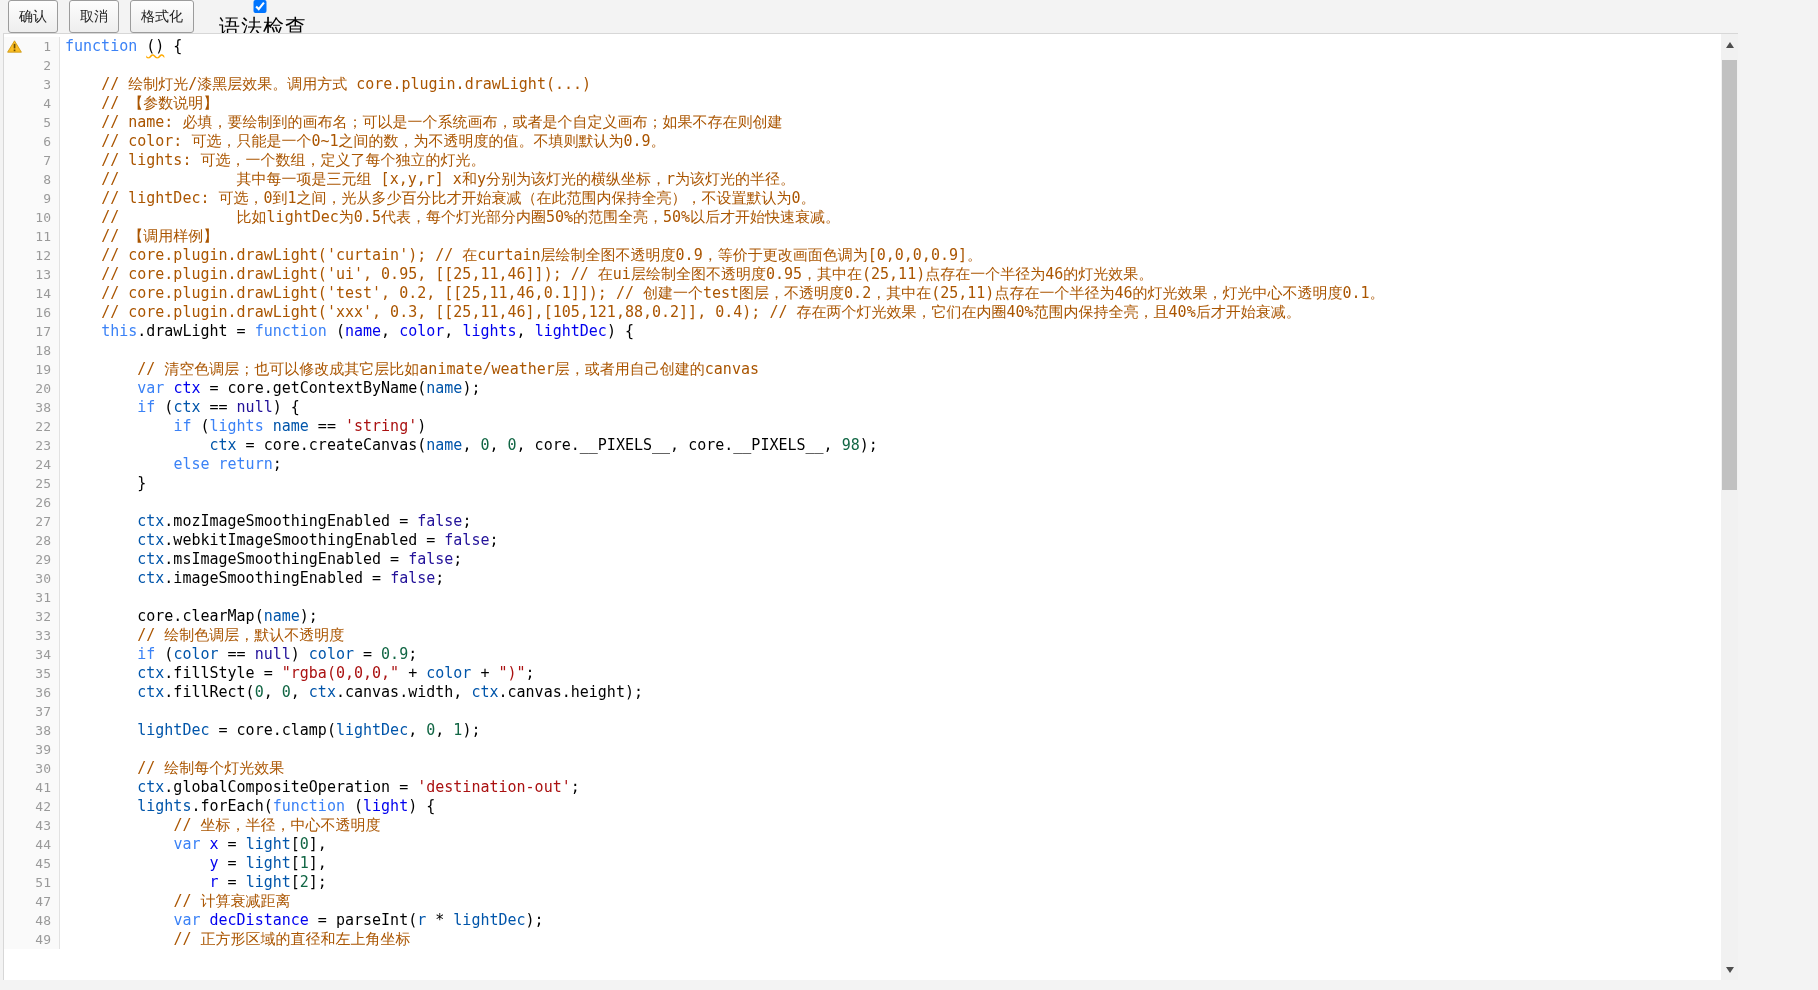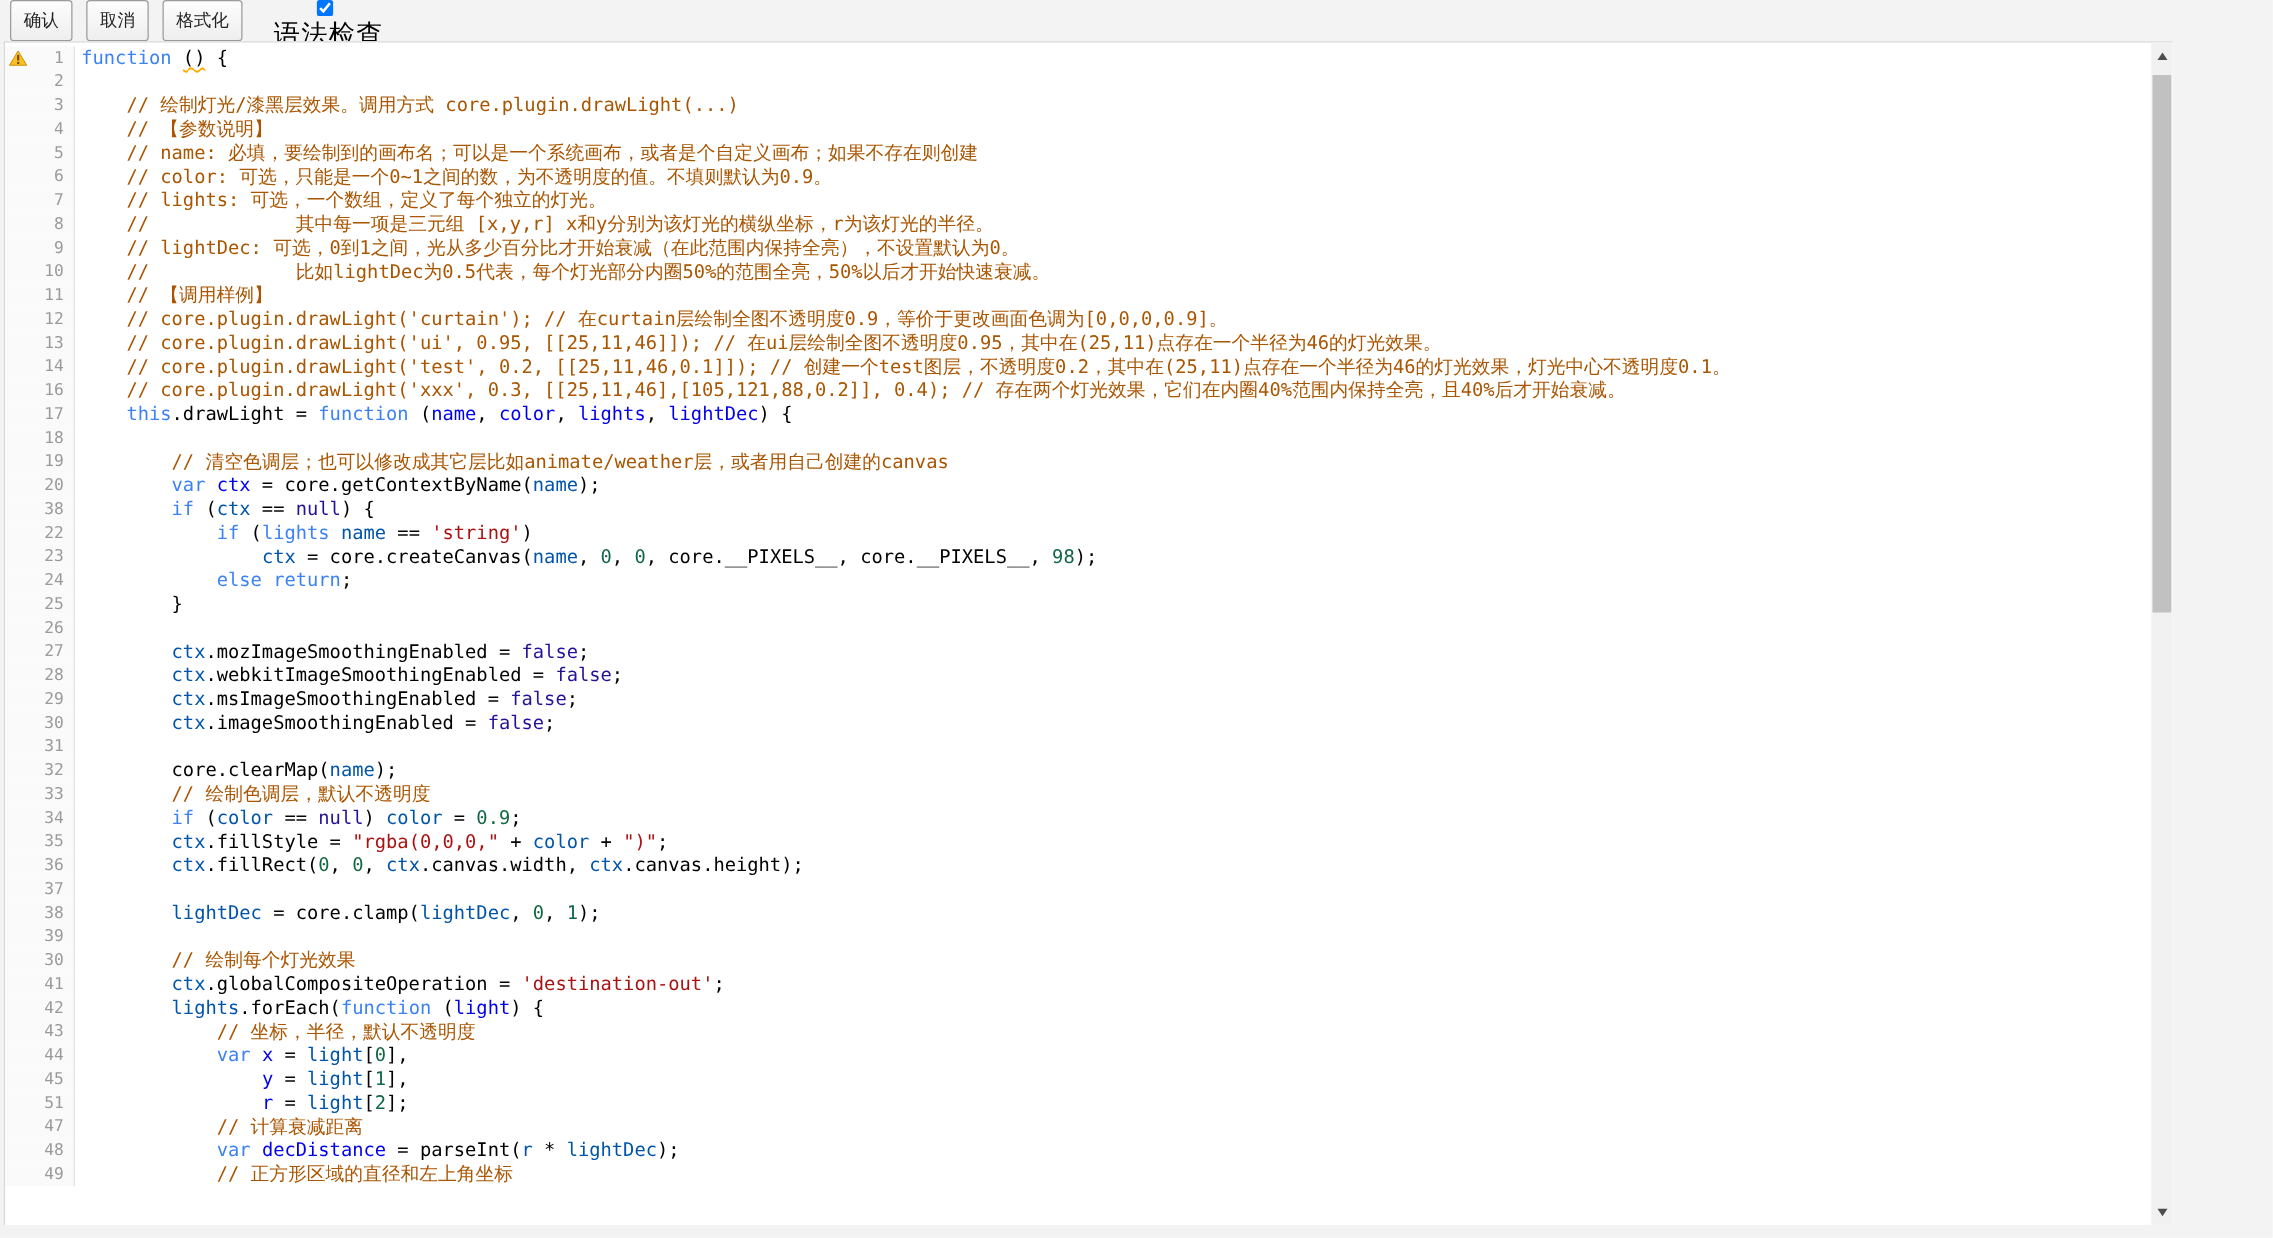--- a/index.html
+++ b/index.html
@@ -358,21 +358,21 @@
             <span class="warn-slot"></span>
             <span class="ln">42</span>
           </div>
           <div class="code"><span class="tk-pl">        </span><span class="tk-var">lights</span><span class="tk-pl">.forEach(</span><span class="tk-kw">function</span><span class="tk-pl"> (</span><span class="tk-def">light</span><span class="tk-pl">) {</span></div>
         </div>
         <div class="line-row">
           <div class="gutter">
             <span class="warn-slot"></span>
             <span class="ln">43</span>
           </div>
-          <div class="code"><span class="tk-com">            // 坐标，半径，默认不透明度</span></div>
+          <div class="code"><span class="tk-com">            // 坐标，半径，中心不透明度</span></div>
         </div>
         <div class="line-row">
           <div class="gutter">
             <span class="warn-slot"></span>
             <span class="ln">44</span>
           </div>
           <div class="code"><span class="tk-pl">            </span><span class="tk-kw">var</span><span class="tk-pl"> </span><span class="tk-def">x</span><span class="tk-pl"> = </span><span class="tk-var">light</span><span class="tk-pl">[</span><span class="tk-num">0</span><span class="tk-pl">],</span></div>
         </div>
         <div class="line-row">
           <div class="gutter">

